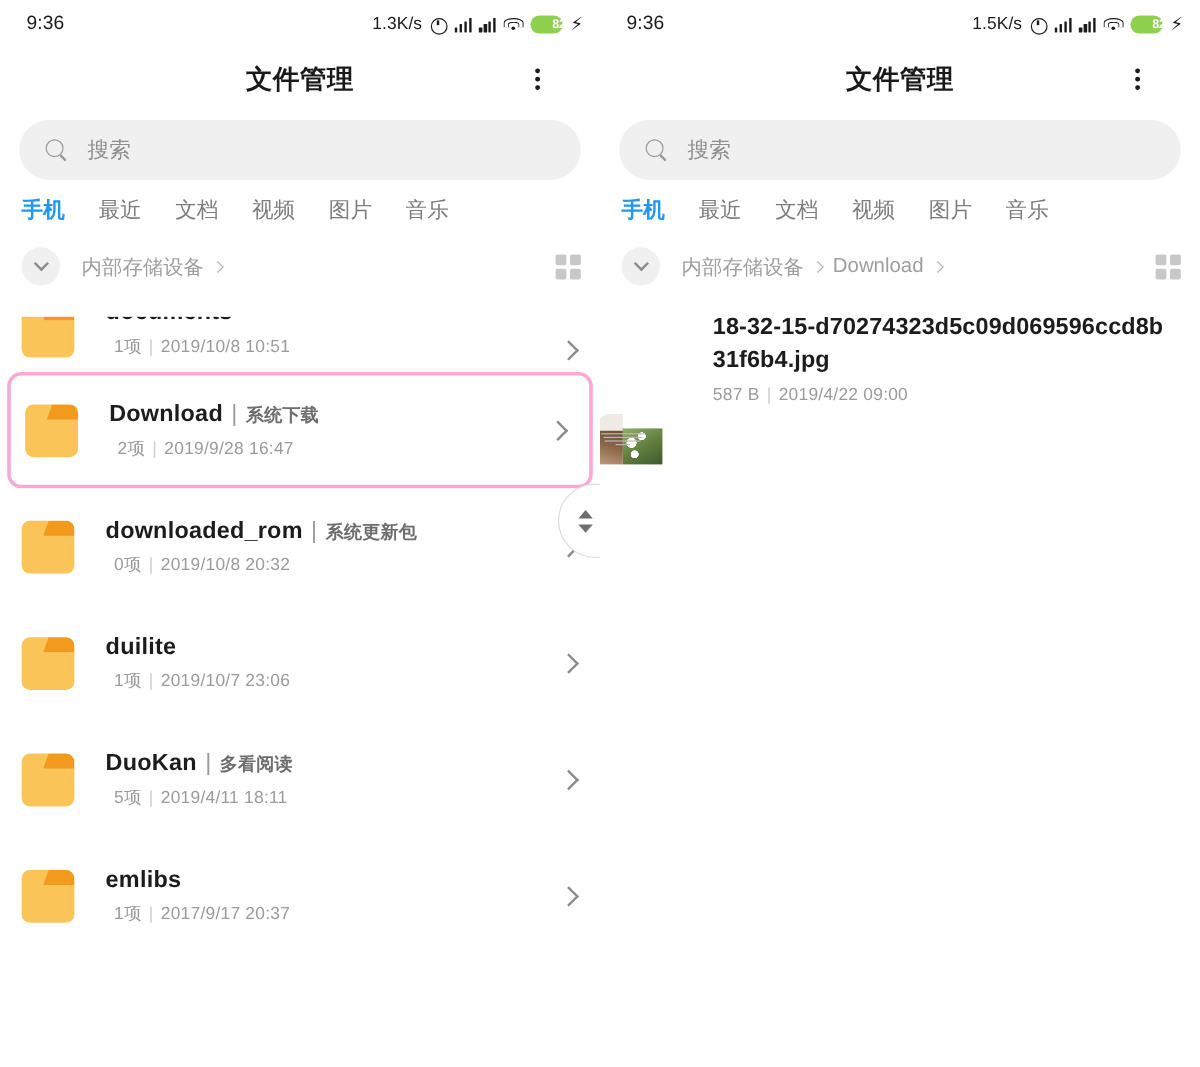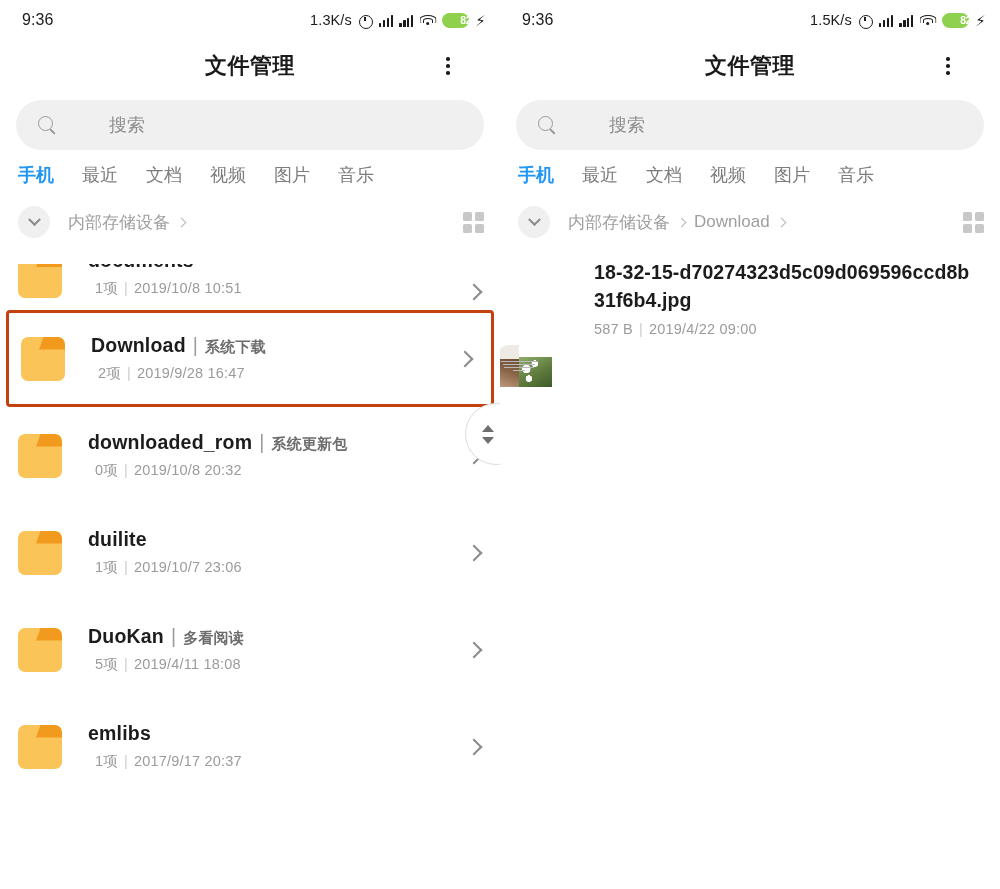--- a/index.html
+++ b/index.html
@@ -74,21 +74,21 @@
   }
   .search-icon { width:19px;height:19px;position:relative;flex:0 0 auto; }
   .search-icon::before{
     content:"";position:absolute;left:0;top:0;width:13px;height:13px;
     border:1.9px solid #9a9a9a;border-radius:50%;
   }
   .search-icon::after{
     content:"";position:absolute;left:11.5px;top:12px;width:7px;height:1.9px;
     background:#9a9a9a;transform:rotate(45deg);transform-origin:left center;border-radius:1px;
   }
-  .search-ph { font-size:18px;color:#8e8e8e;margin-left:36px; }
+  .search-ph { font-size:18px;color:#8e8e8e; }
 
   
   .tabs { display:flex; align-items:center; height:50px; padding-left:18px; gap:28px; }
   .tab { font-size:18px; color:#7d7d7d; cursor:pointer; white-space:nowrap; }
   .tab.active { color:#2196f3; font-weight:700; }
 
   
   .crumbbar { height:44px; display:flex; align-items:center; padding:0 16px 0 18px; }
   .collapse-btn {
     width:32px;height:32px;border-radius:50%;background:#f0f0f0;
@@ -110,21 +110,21 @@
     gap:3px; cursor:pointer;
   }
   .grid-icon i { background:#c8c8c8; border-radius:1.5px; display:block; }
 
   
   .list { position:relative; }
   .row {
     display:flex; align-items:center; padding: 0 20px 0 18px; height:97px;
     position:relative; cursor:pointer; background:#fff;
   }
-  .row.selected { border:3px solid #c2410c; border-radius:4px; margin:0 6px; padding-left:12px; }
+  .row.selected { border:3px solid #f9a8d4; border-radius:12px; margin:0 6px; padding-left:12px; }
   .folder {
     width:44px;height:44px;border-radius:7px;background:#fbc459;
     flex:0 0 auto; position:relative; overflow:hidden;
   }
   .folder::after{
     content:""; position:absolute; right:0; top:0; width:26px; height:13px;
     background:#f29a1e; border-top-right-radius:7px;
     clip-path: polygon(18% 0, 100% 0, 100% 100%, 0 100%);
   }
   .rowtext { margin-left:26px; min-width:0; flex:1 1 auto; }
@@ -324,21 +324,21 @@
         <span class="chev-right"></span>
       </div>
 
       <div class="row">
         <span class="folder"></span>
         <span class="rowtext">
           <div class="rowtitle">
             <span>DuoKan</span><span class="tagsep">|</span><span class="tag">多看阅读</span>
           </div>
           <div class="rowsub">
-            <span>5项</span><span class="bar">|</span><span>2019/4/11 18:08</span>
+            <span>5项</span><span class="bar">|</span><span>2019/4/11 18:11</span>
           </div>
         </span>
         <span class="chev-right"></span>
       </div>
 
       <div class="row">
         <span class="folder"></span>
         <span class="rowtext">
           <div class="rowtitle">
             <span>emlibs</span>

